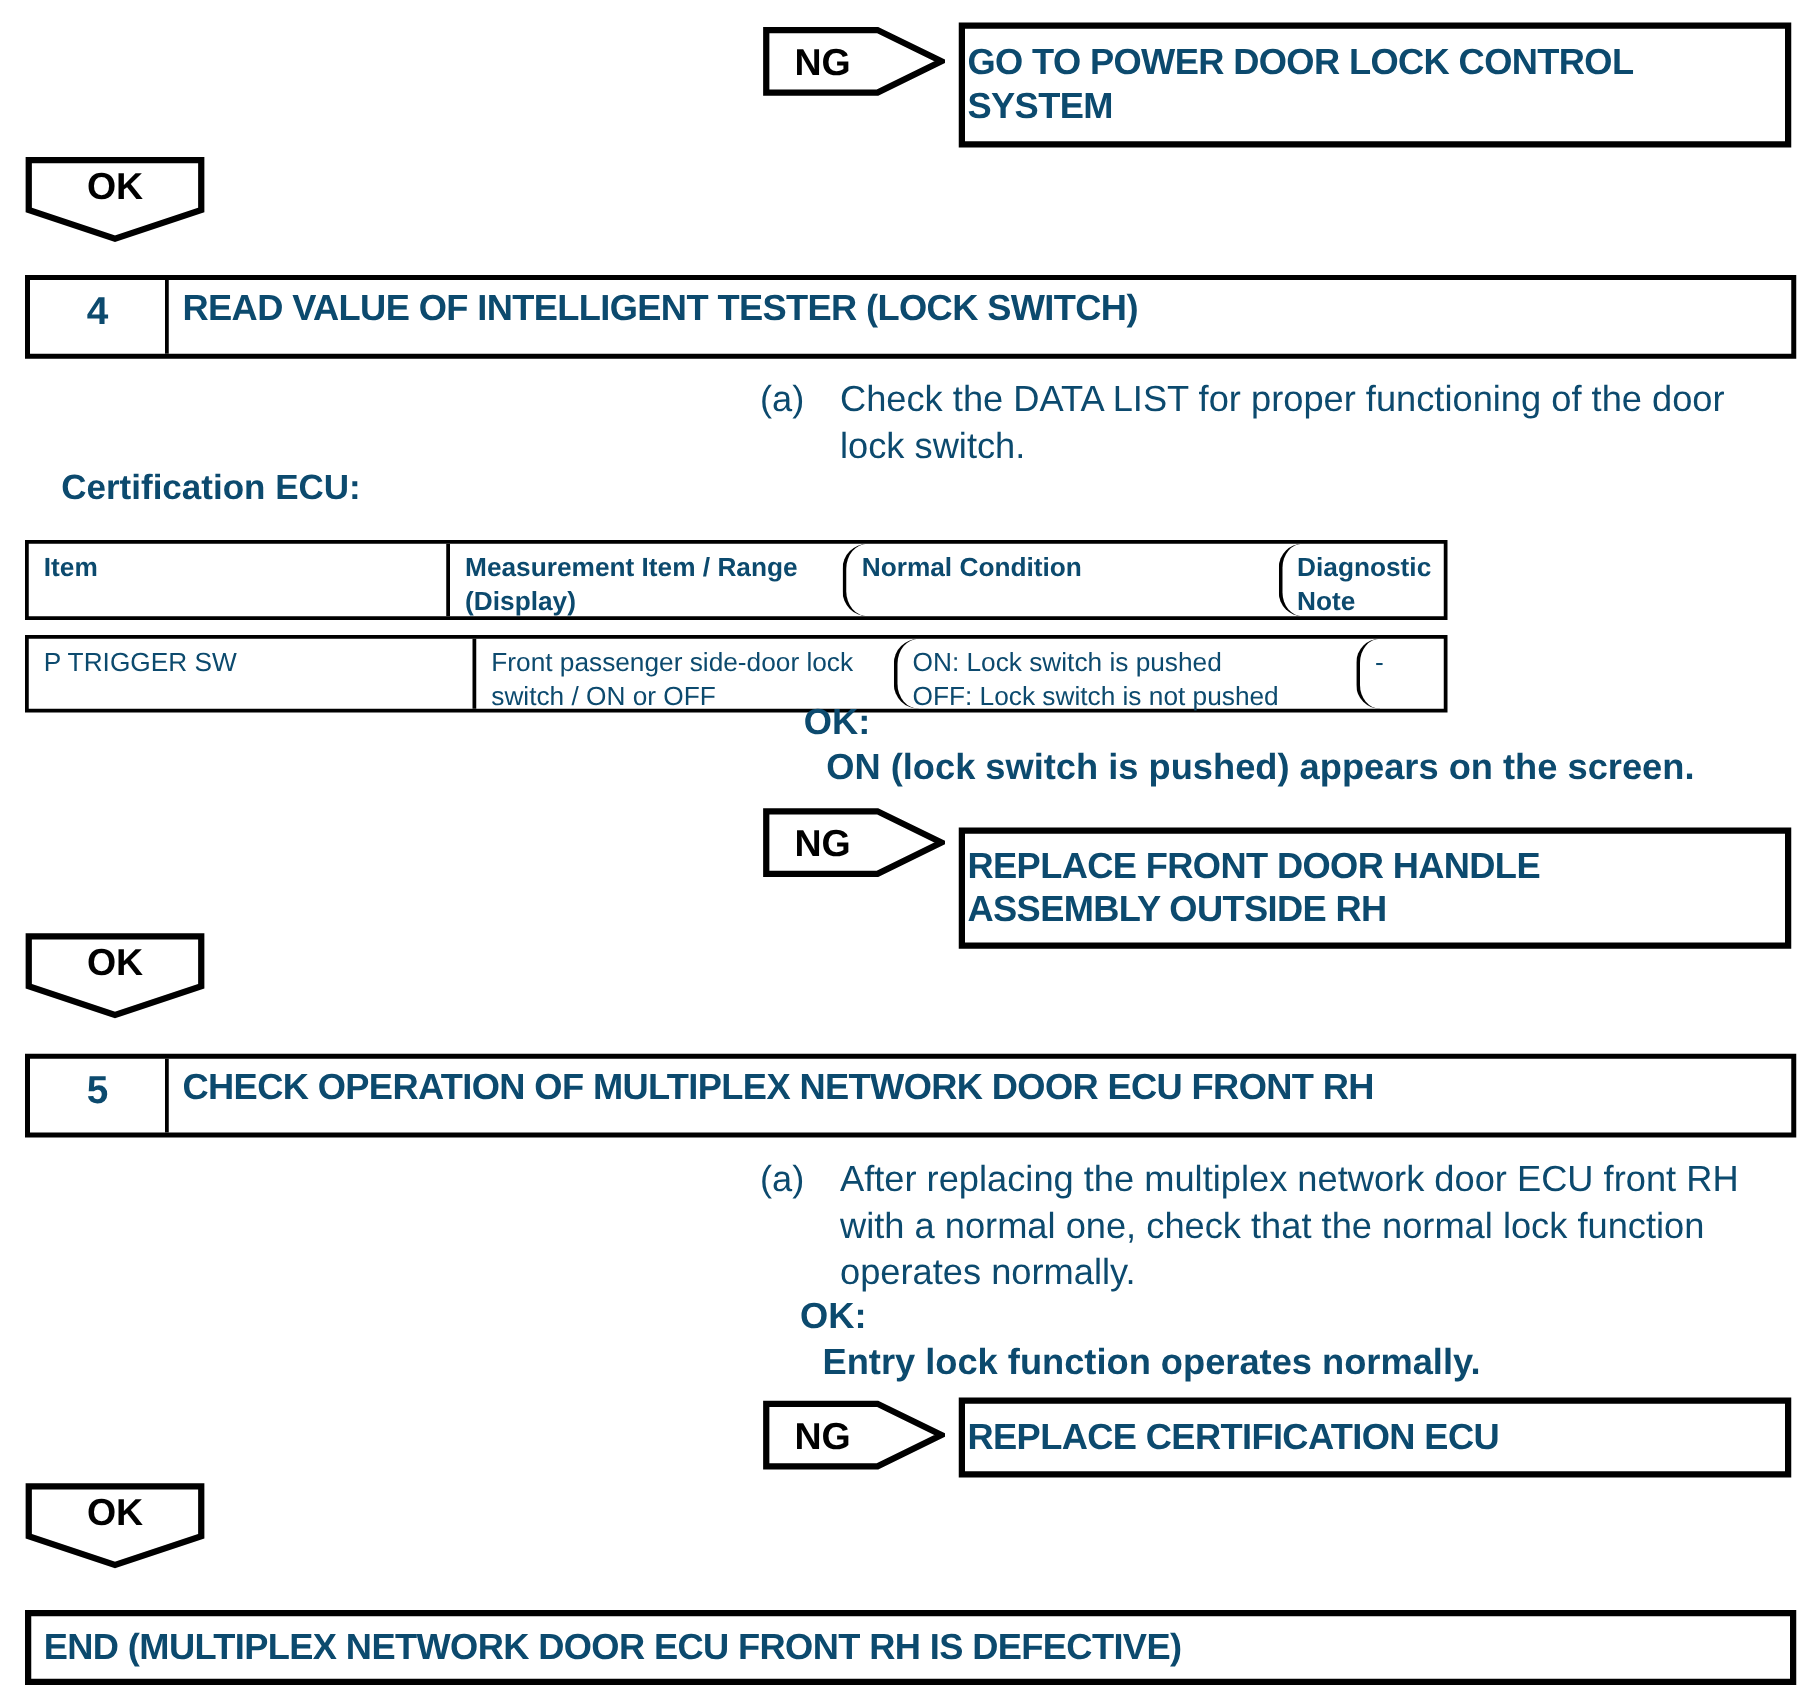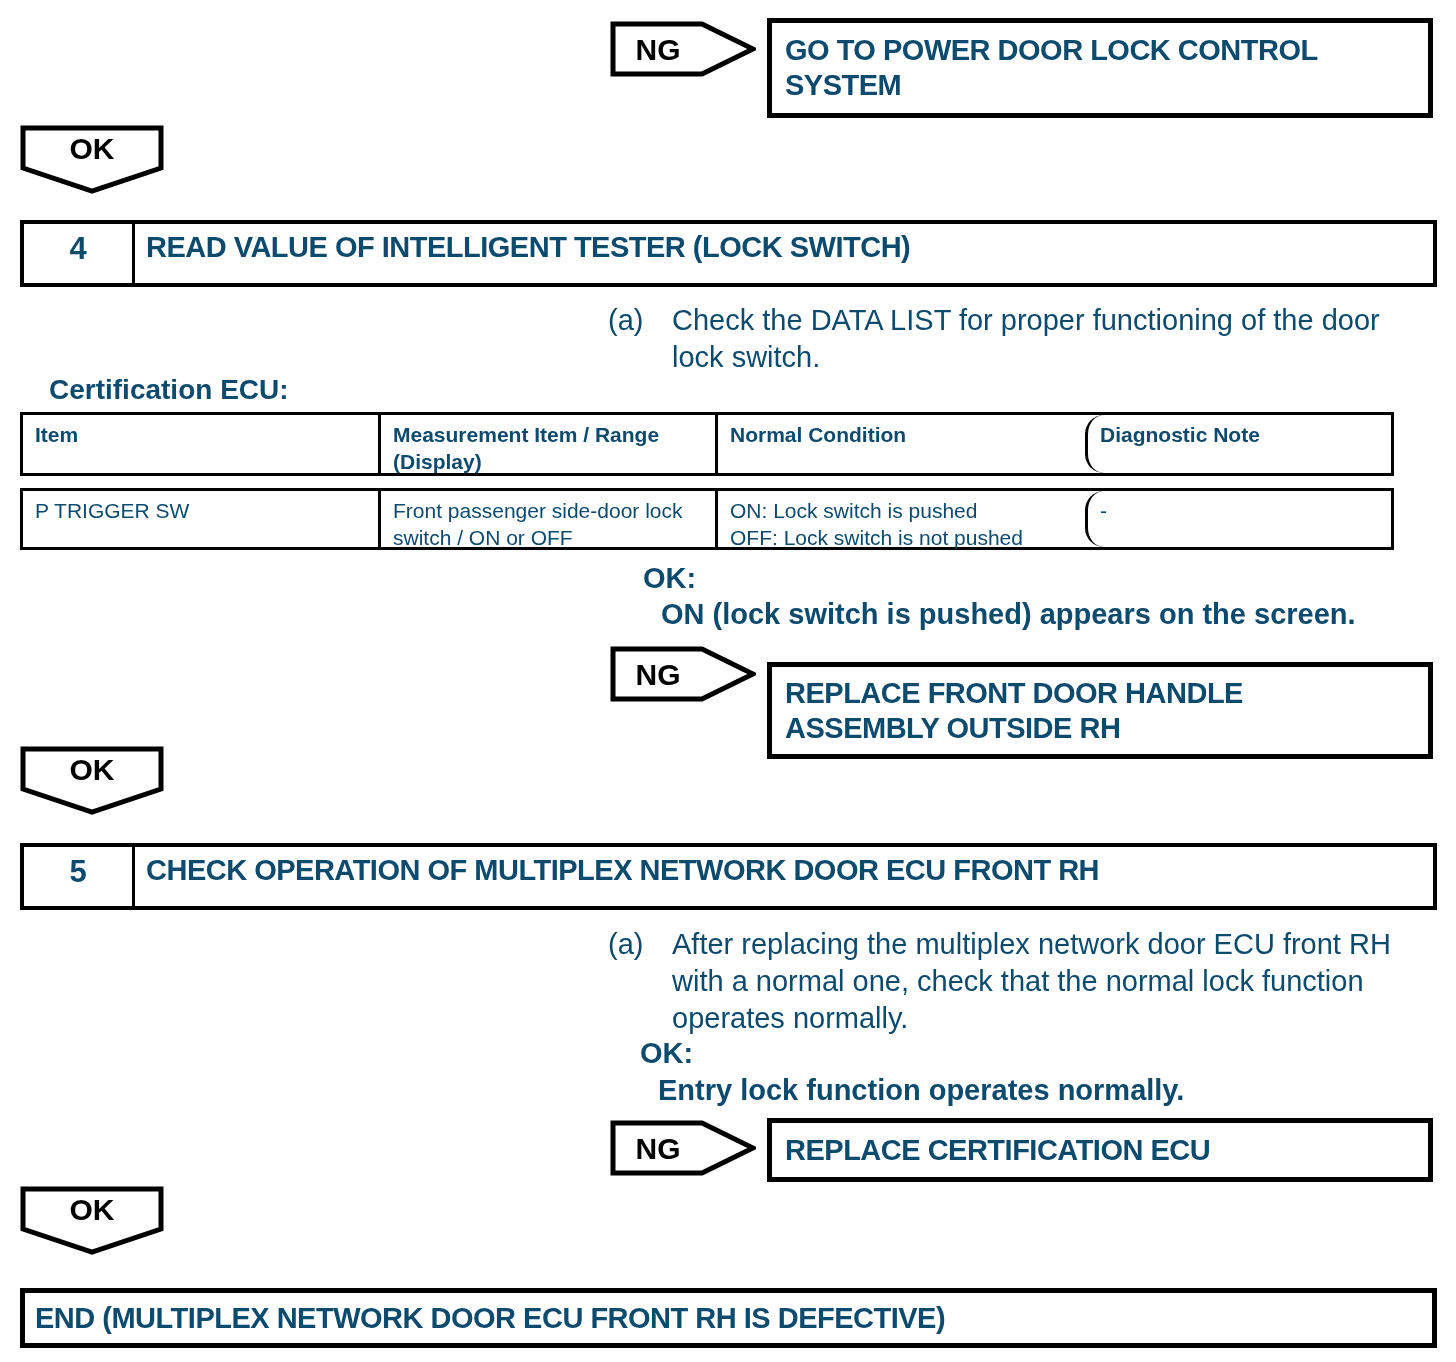--- a/index.html
+++ b/index.html
@@ -23,21 +23,21 @@
   
   .action-box{
     position:absolute;
     left:767px;
     width:666px;
     border:5px solid #000;
     box-sizing:border-box;
     display:flex;
     flex-direction:column;
     justify-content:center;
-    padding-left:13px;
+    padding-left:2px;
     font-weight:bold;
     font-size:29px;
     line-height:35px;
     letter-spacing:-0.5px;
   }
   
   .step-header{
     position:absolute;
     left:20px;
     width:1417px;
@@ -85,35 +85,36 @@
     position:absolute;
     left:25px;
     top:374px;
     font-weight:bold;
     font-size:28px;
     margin-left:24px;
   }
   .trow{
     position:absolute;
     left:20px;
-    width:1374px;
+    width:1138px;
     border:3px solid #000;
     box-sizing:border-box;
     display:flex;
+    margin-top:20px;
   }
   .tc{
     box-sizing:border-box;
     padding:6px 10px 0 12px;
     font-size:21px;
     line-height:27px;
   }
   .thead .tc{font-weight:bold;}
   .c1{width:355px;}
   .c2{width:337px;border-left:3px solid #000;}
-  .c3{width:370px;border-left:3px solid #000;}
+  .c3{width:370px;border-left:3px solid #000;border-radius:20px;}
   .c4{flex:1;border-left:3px solid #000;border-radius:19px;}
   
   .end-box{
     position:absolute;
     left:20px;
     top:1288px;
     width:1417px;
     height:60px;
     border:5px solid #000;
     box-sizing:border-box;

